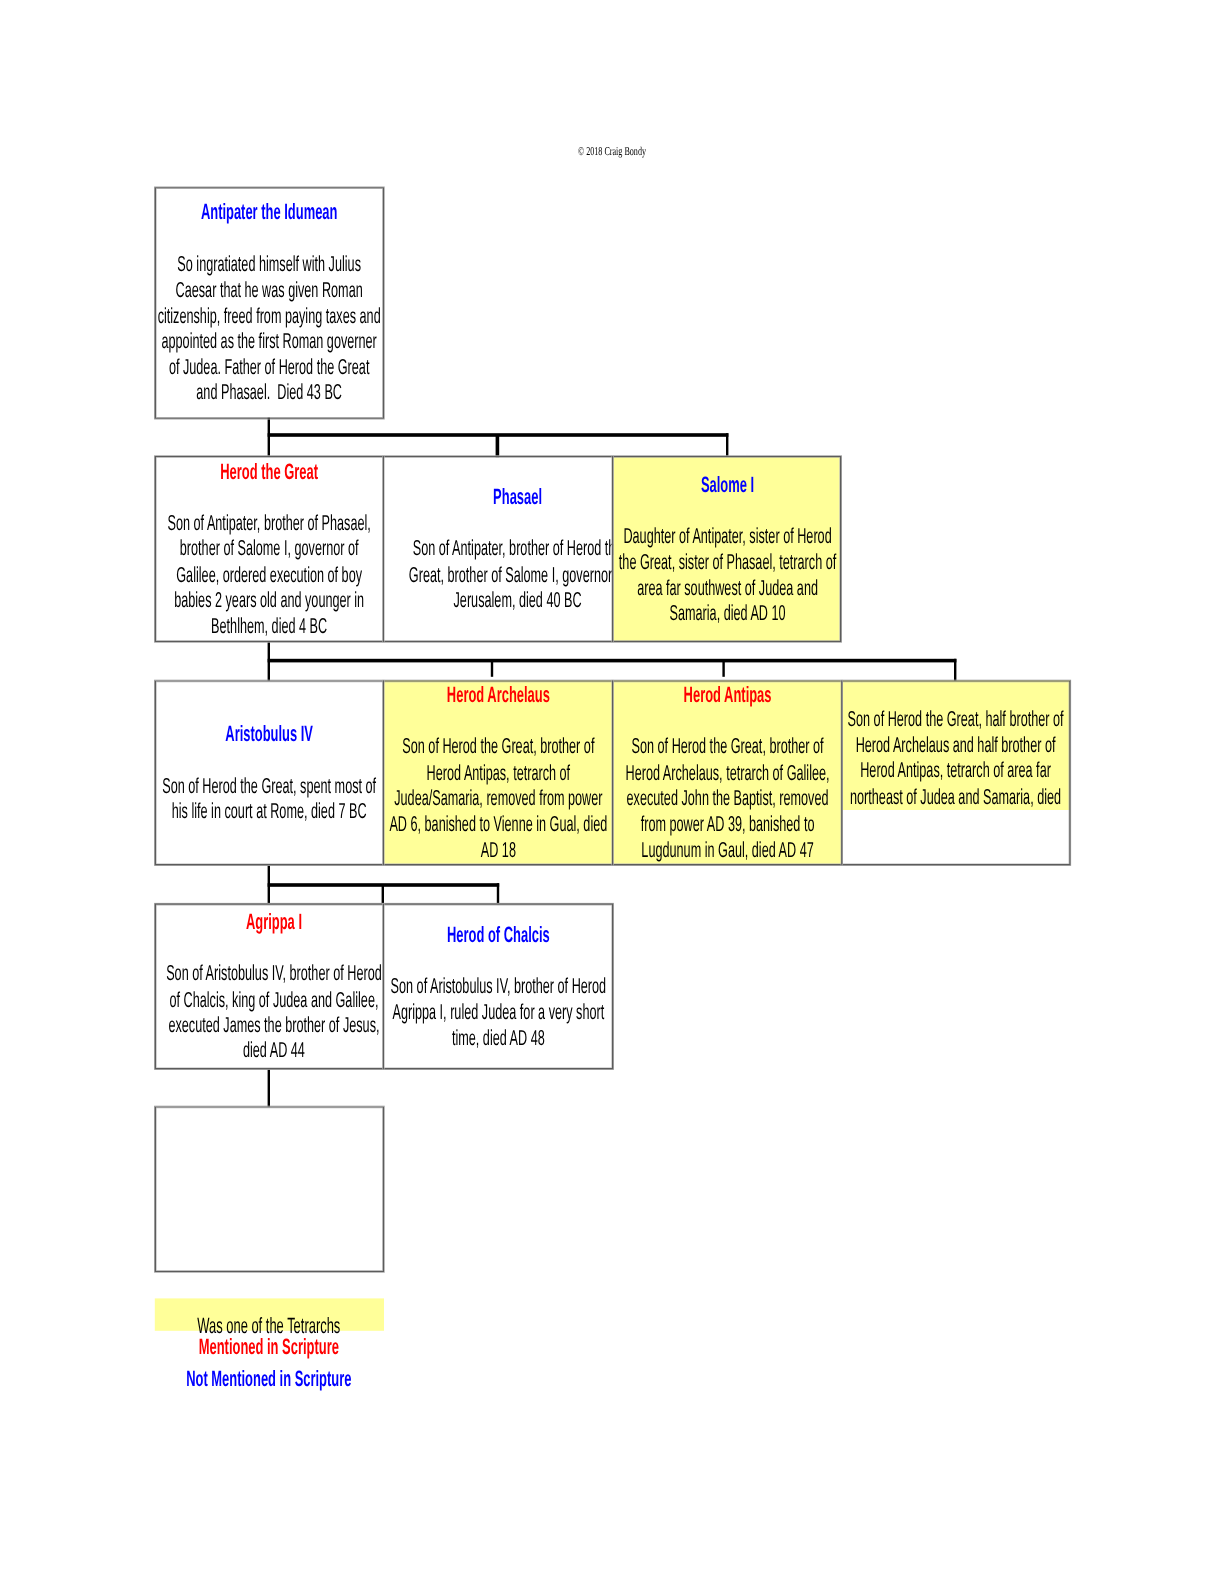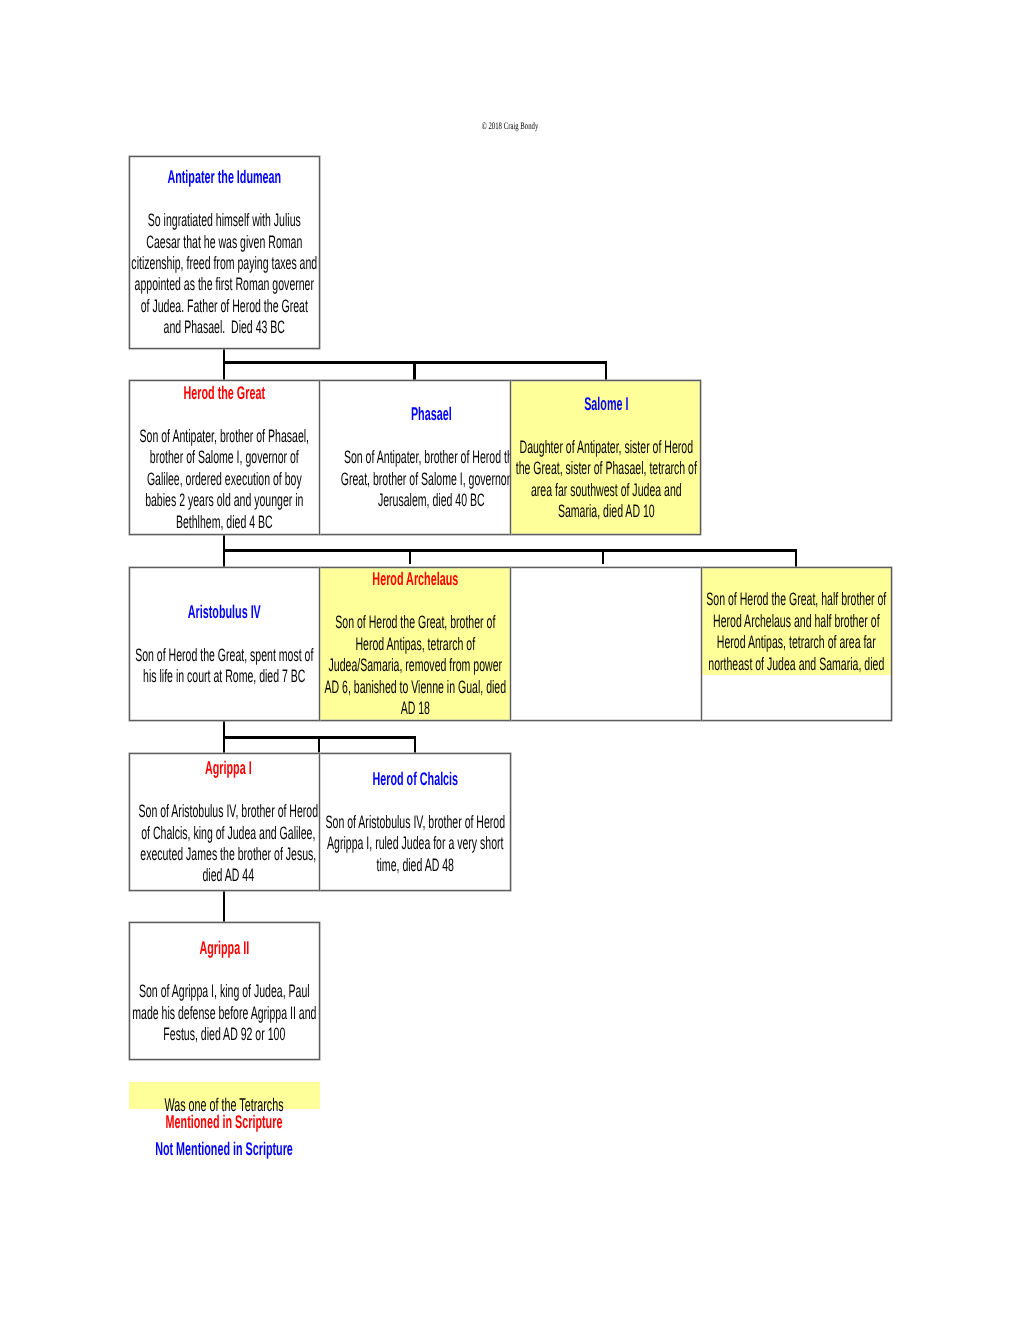--- a/index.html
+++ b/index.html
@@ -106,20 +106,29 @@
 <div class="box yellow" style="left:319.60px;top:567.00px;width:191.00px;height:154.00px;">
   <div class="cellwrap">
     <div class="scaler" style="width:318.60px;margin-left:-63.80px;">
       <div class="hd red">Herod Archelaus</div>
       <div class="gap"></div>
       <div class="bd">Son of Herod the Great, brother of Herod Antipas, tetrarch of Judea/Samaria, removed from power AD 6, banished to Vienne in Gual, died AD 18</div>
     </div>
   </div>
 </div>
 <div class="divider" style="left:319.10px;top:567.00px;height:154.00px;"></div>
+<div class="box yellow" style="left:510.60px;top:567.00px;width:190.40px;height:154.00px;">
+  <div class="cellwrap">
+    <div class="scaler" style="width:318.60px;margin-left:-64.10px;">
+      <div class="hd red">Herod Antipas</div>
+      <div class="gap"></div>
+      <div class="bd">Son of Herod the Great, brother of Herod Archelaus, tetrarch of Galilee, executed John the Baptist, removed from power AD 39, banished to Lugdunum in Gaul, died AD 47</div>
+    </div>
+  </div>
+</div>
 <div class="divider" style="left:510.10px;top:567.00px;height:154.00px;"></div>
 <div class="box yellow" style="left:701.00px;top:567.00px;width:190.60px;height:108px;">
   <div class="cellwrap">
     <div class="scaler" style="width:318.60px;margin-left:-64.00px;">
       <div class="hd red">Phillip the Tetrarch</div>
       <div class="gap"></div>
       <div class="bd">Son of Herod the Great, half brother of Herod Archelaus and half brother of Herod Antipas, tetrarch of area far northeast of Judea and Samaria, died AD 34</div>
     </div>
   </div>
 </div>
@@ -138,29 +147,20 @@
   <div class="cellwrap">
     <div class="scaler" style="width:318.60px;margin-left:-63.80px;">
       <div class="hd blue">Herod of Chalcis</div>
       <div class="gap"></div>
       <div class="bd">Son of Aristobulus IV, brother of Herod Agrippa I, ruled Judea for a very short time, died AD 48</div>
     </div>
   </div>
 </div>
 <div class="divider" style="left:319.10px;top:753.00px;height:138.10px;"></div>
 <div class="rowframe" style="left:128.60px;top:922.30px;width:191.00px;height:138.10px;"></div>
-<div class="box" style="left:128.60px;top:922.30px;width:191.00px;height:138.10px;">
-  <div class="cellwrap">
-    <div class="scaler" style="width:318.60px;margin-left:-63.80px;">
-      <div class="hd red">Agrippa II</div>
-      <div class="gap"></div>
-      <div class="bd">Son of Agrippa I, king of Judea, Paul made his defense before Agrippa II and Festus, died AD 92 or 100</div>
-    </div>
-  </div>
-</div>
 
 <div class="conn" style="left:222.85px;top:348.30px;width:2.20px;height:31.90px;"></div>
 <div class="conn" style="left:222.90px;top:360.95px;width:384.10px;height:2.90px;"></div>
 <div class="conn" style="left:413.40px;top:362.40px;width:2.20px;height:18.20px;"></div>
 <div class="conn" style="left:605.10px;top:361.00px;width:2.20px;height:19.20px;"></div>
 <div class="conn" style="left:222.85px;top:535.00px;width:2.20px;height:32.00px;"></div>
 <div class="conn" style="left:222.90px;top:548.95px;width:574.60px;height:2.90px;"></div>
 <div class="conn" style="left:408.90px;top:550.40px;width:2.20px;height:14.00px;"></div>
 <div class="conn" style="left:602.10px;top:550.40px;width:2.20px;height:14.00px;"></div>
 <div class="conn" style="left:794.90px;top:548.60px;width:2.20px;height:18.60px;"></div>

